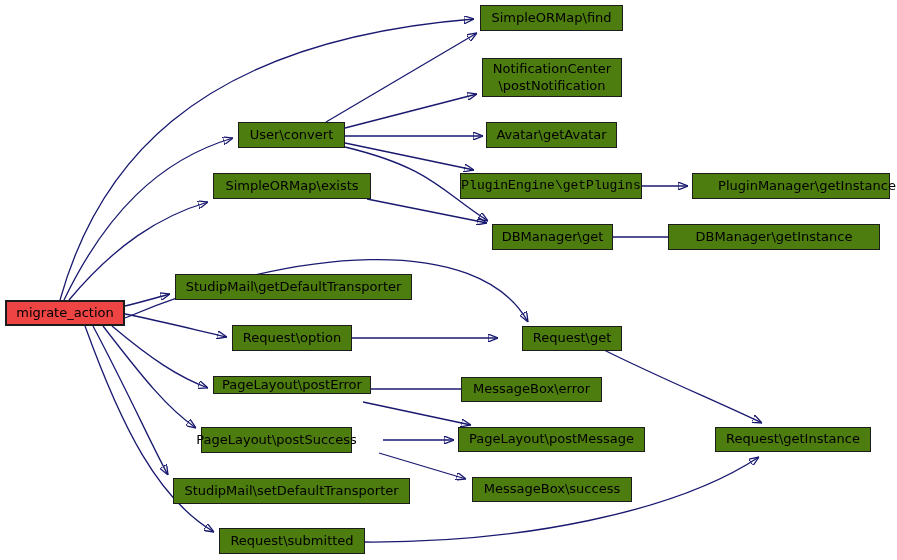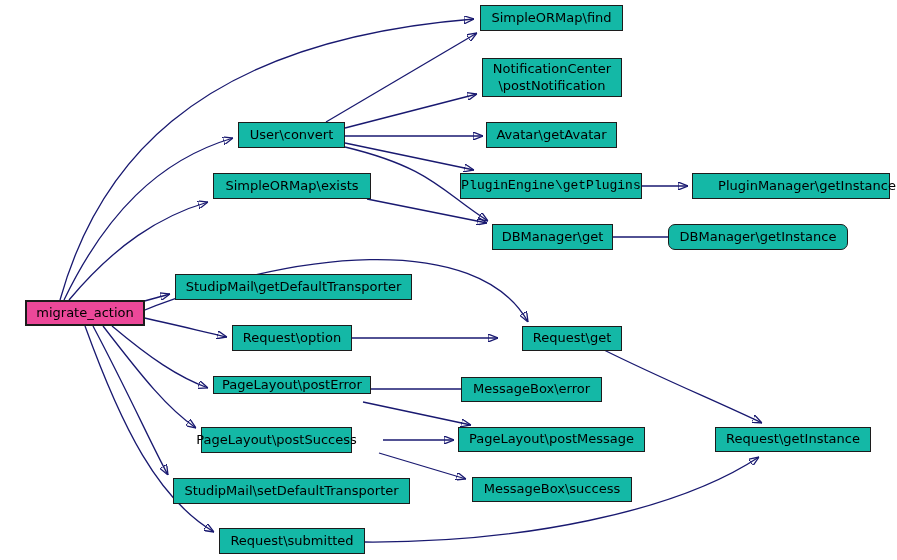--- a/index.html
+++ b/index.html
@@ -26,34 +26,33 @@
     fill: none;
     stroke: #191970;
     stroke-width: 1.3;
   }
   .node {
     position: absolute;
     box-sizing: border-box;
     display: flex;
     align-items: center;
     justify-content: center;
-    background: #14b8a6;
+    background: #4d7c0f;
     border: 1px solid #1c1c1c;
     color: #000000;
     font-size: 13px;
     line-height: 1.25;
     white-space: pre-line;
     text-align: center;
     cursor: pointer;
   }
   .node.root {
-    background: #ec4899;
+    background: #ef4444;
     border-width: 2px;
     cursor: default;
-    margin-left: 20px;
   }
 </style>
 </head>
 <body>
 
 <div class="graph">
 
   <svg class="edges" viewBox="0 0 897 560" xmlns="http://www.w3.org/2000/svg">
     <defs>
       <marker id="arrow" markerWidth="10" markerHeight="8" refX="10" refY="4" orient="auto" markerUnits="userSpaceOnUse">
@@ -119,17 +118,17 @@
   <div class="node" style="left:502px; top:326px; width:100px; height:25px;margin-left:20px;">Request\get</div>
 
   <div class="node" style="left:461px; top:377px; width:141px; height:25px;">MessageBox\error</div>
 
   <div class="node" style="left:458px; top:427px; width:187px; height:25px;">PageLayout\postMessage</div>
 
   <div class="node" style="left:472px; top:477px; width:160px; height:25px;">MessageBox\success</div>
 
   <div class="node" style="left:692px; top:173px; width:198px; height:26px;padding-left:32px;">PluginManager\getInstance</div>
 
-  <div class="node" style="left:668px; top:224px; width:180px; height:26px;border-radius:7px;">DBManager\getInstance</div>
+  <div class="node" style="left:668px; top:224px; width:212px; height:26px;">DBManager\getInstance</div>
 
   <div class="node" style="left:715px; top:427px; width:156px; height:25px;">Request\getInstance</div>
 
 </div>
 
 </body></html>

